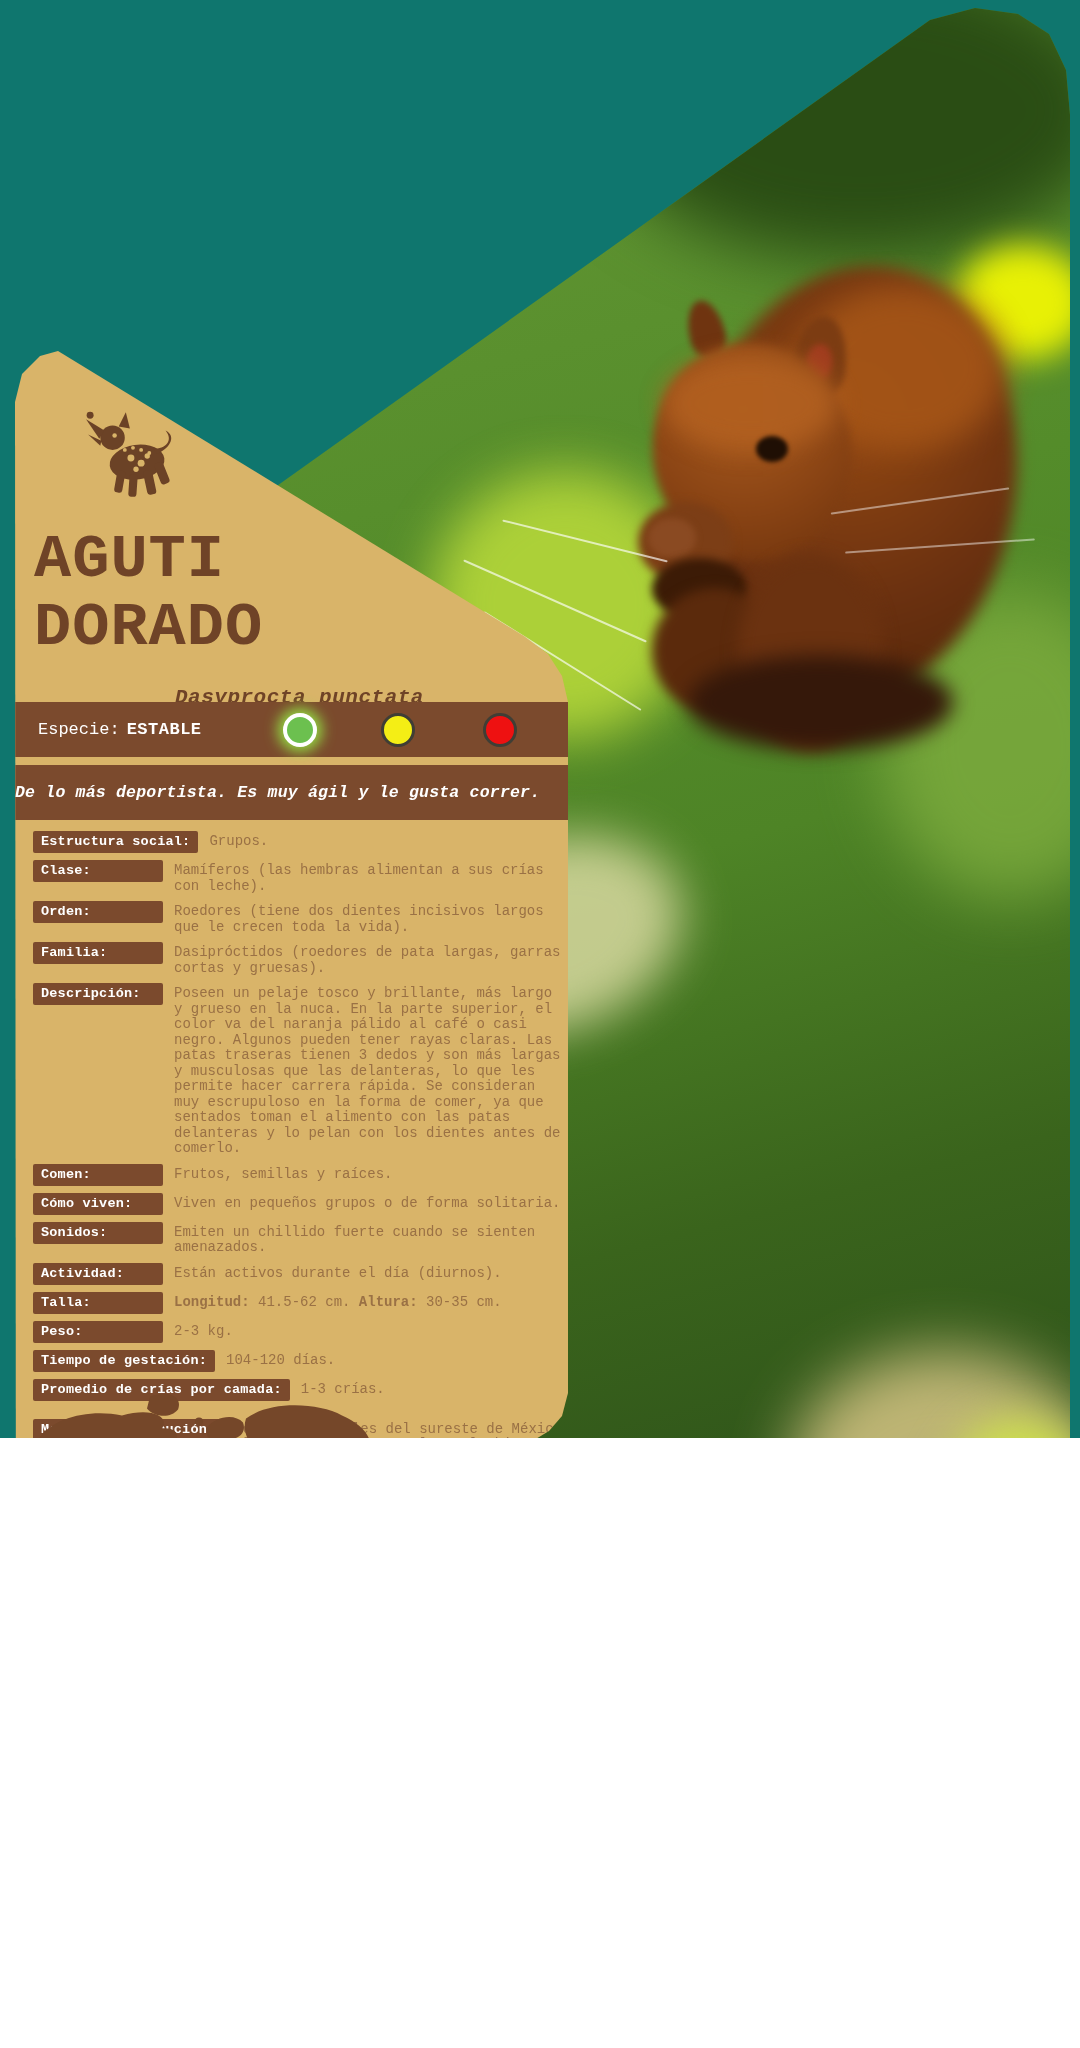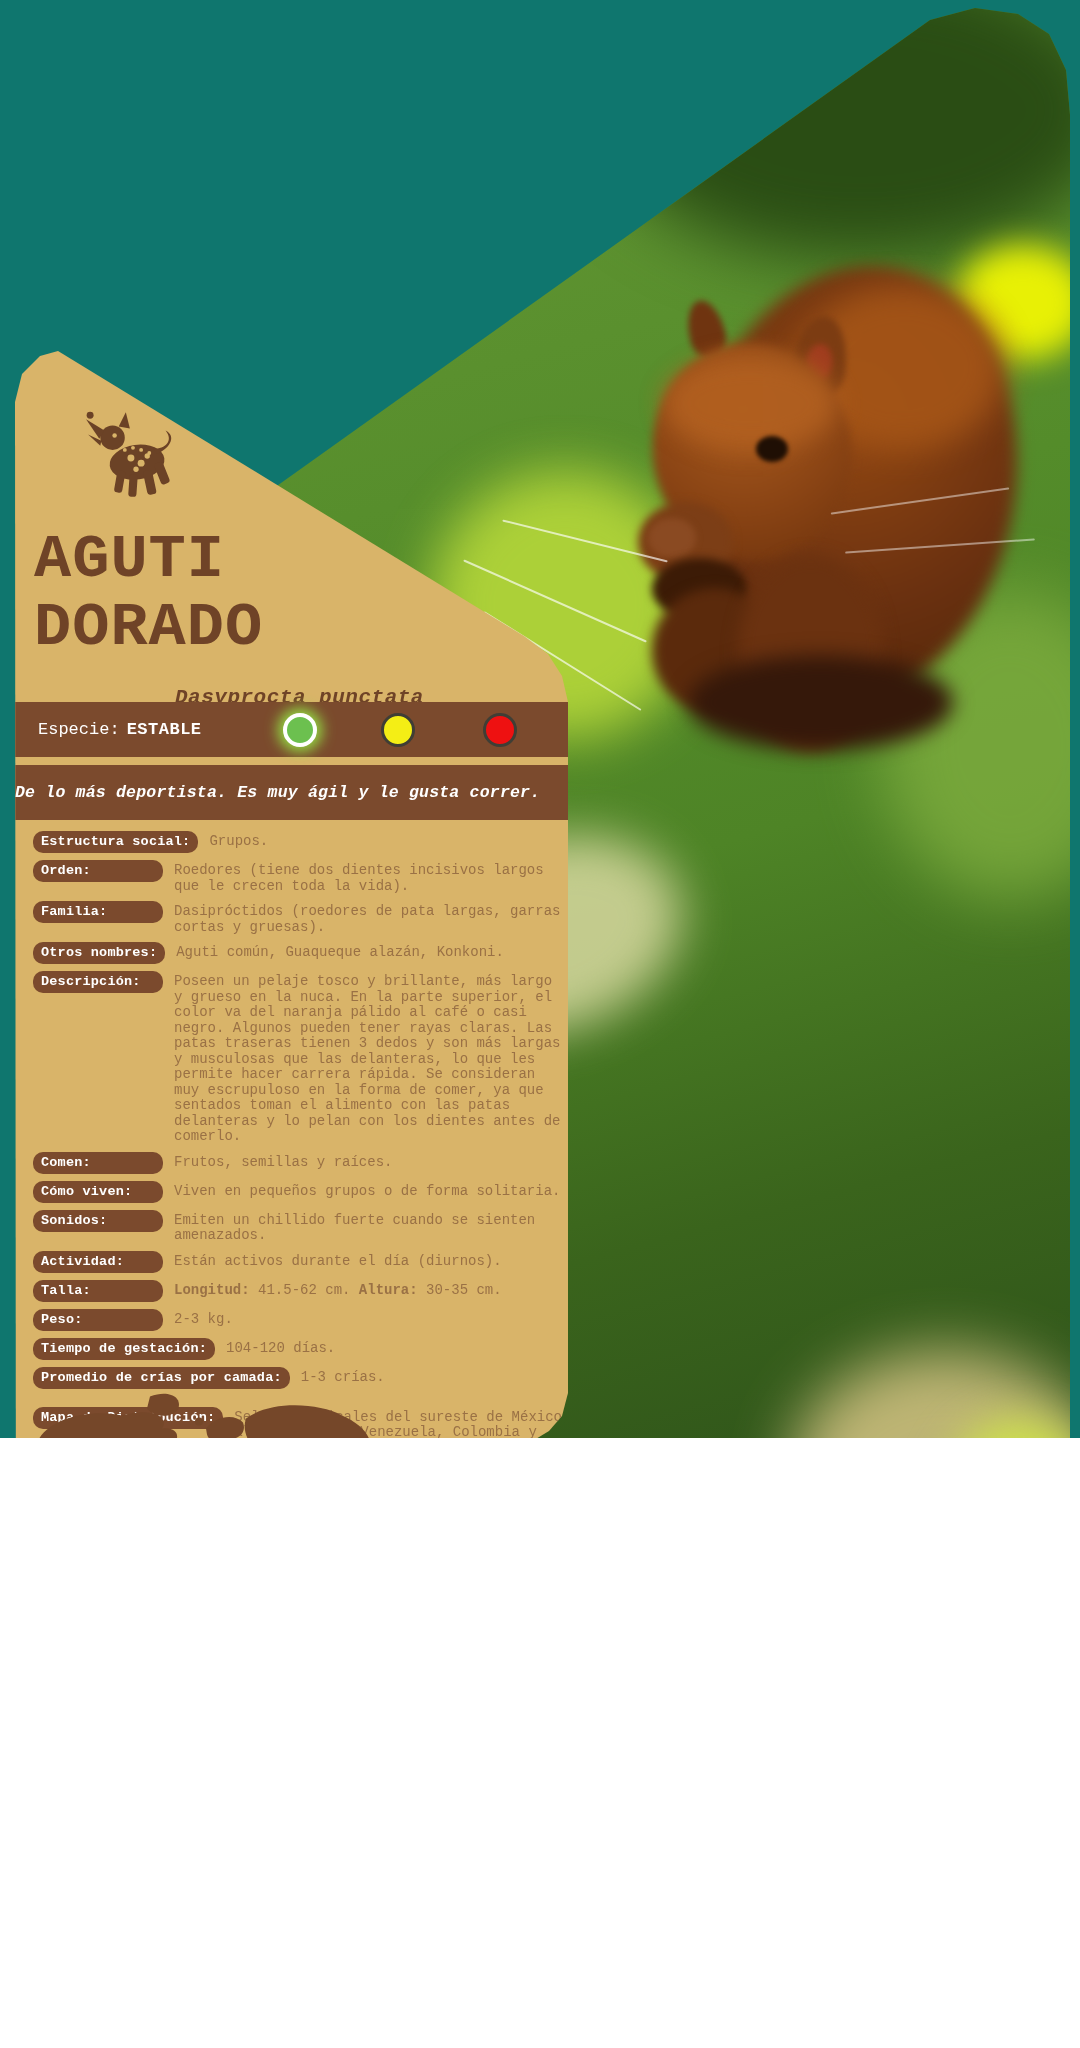--- a/index.html
+++ b/index.html
@@ -45,21 +45,21 @@
   .ind.green{left:268px;background:#6cc04f;border:4px solid #ffffff;
              box-shadow:0 0 14px 5px rgba(150,230,70,.95);}
   .ind.yellow{left:366px;background:#f4ee15;border:3px solid var(--circle-ring);}
   .ind.red{left:468px;background:#ee1111;border:3px solid var(--circle-ring);}
 
   
   .fields{position:absolute;left:33px;top:831px;width:535px;}
   .frow{display:flex;align-items:flex-start;margin-bottom:7px;}
   .frow.spacer{margin-top:18px;}
   .flabel{flex-shrink:0;box-sizing:border-box;min-width:130px;background:var(--bar-brown);color:#ffffff;
-          font-size:13.5px;font-weight:bold;padding:3px 8px 4px 8px;border-radius:10px;letter-spacing:.2px;}
+          font-size:13.5px;font-weight:bold;padding:3px 8px 4px 8px;border-radius:2px;letter-spacing:.2px;}
   .fvalue{flex:1;margin-left:11px;padding-top:3px;font-size:14px;line-height:15.5px;color:var(--value-brown);}
   .fvalue b{color:var(--value-brown);}
 
   .worldmap{position:absolute;left:30px;top:1388px;width:352px;height:186px;}
   .paw{position:absolute;left:45px;top:1577px;width:90px;height:90px;border-radius:50%;background:#6d4226;}
   .paw svg{position:absolute;inset:0;}
 </style>
 </head>
 <body>
 
@@ -148,30 +148,30 @@
     <div class="bar tagline">
       <span>De lo más deportista. Es muy ágil y le gusta correr.</span>
     </div>
 
     <div class="fields" id="fields">
         <div class="frow">
           <span class="flabel">Estructura social:</span>
           <span class="fvalue">Grupos.</span>
         </div>
         <div class="frow">
+          <span class="flabel">Clase:</span>
+          <span class="fvalue">Mamíferos (las hembras alimentan a sus crías con leche).</span>
+        </div>
+        <div class="frow">
           <span class="flabel">Orden:</span>
           <span class="fvalue">Roedores (tiene dos dientes incisivos largos que le crecen toda la vida).</span>
         </div>
         <div class="frow">
           <span class="flabel">Familia:</span>
           <span class="fvalue">Dasipróctidos (roedores de pata largas, garras cortas y gruesas).</span>
-        </div>
-        <div class="frow">
-          <span class="flabel">Otros nombres:</span>
-          <span class="fvalue">Aguti común, Guaqueque alazán, Konkoni.</span>
         </div>
         <div class="frow">
           <span class="flabel">Descripción:</span>
           <span class="fvalue">Poseen un pelaje tosco y brillante, más largo y grueso en la nuca. En la parte superior, el color va del naranja pálido al café o casi negro. Algunos pueden tener rayas claras. Las patas traseras tienen 3 dedos y son más largas y musculosas que las delanteras, lo que les permite hacer carrera rápida. Se consideran muy escrupuloso en la forma de comer, ya que sentados toman el alimento con las patas delanteras y lo pelan con los dientes antes de comerlo.</span>
         </div>
         <div class="frow">
           <span class="flabel">Comen:</span>
           <span class="fvalue">Frutos, semillas y raíces.</span>
         </div>
         <div class="frow">

